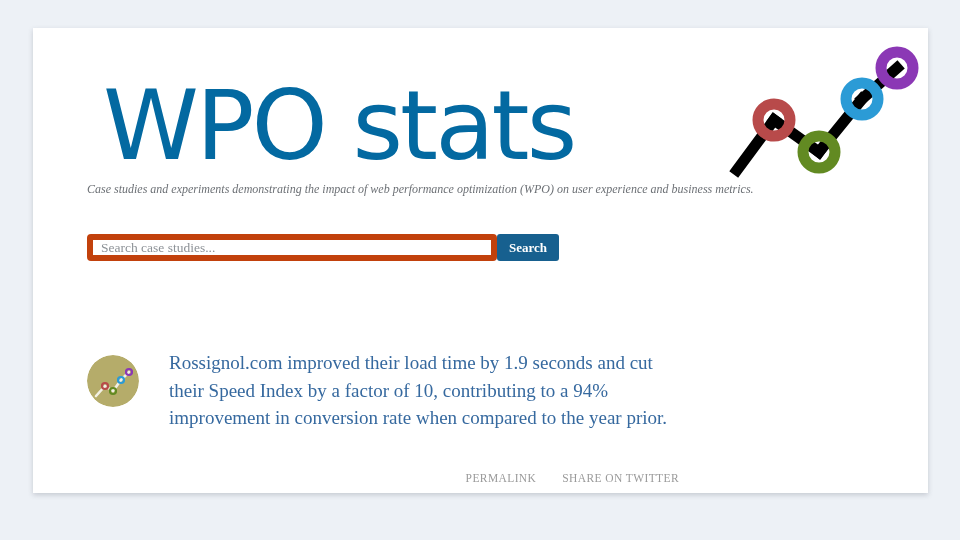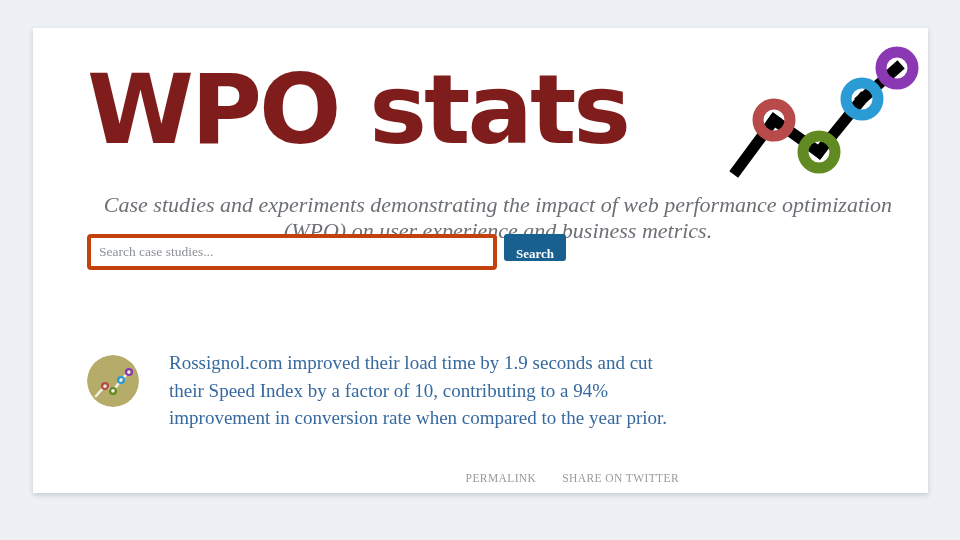--- a/index.html
+++ b/index.html
@@ -39,27 +39,27 @@
     position: absolute;
     left: 0;
     top: 16px;
     width: 800px;
     height: 132px;
   }
   .wordmark {
     position: absolute;
     left: 0;
     top: 0;
-    margin: 0;
+    margin: 16px;
     font-family: "DejaVu Sans", sans-serif;
-    font-weight: 700;
+    font-weight: 400;
     font-size: 97px;
     line-height: 132px;
     letter-spacing: -3px;
-    color: #7f1d1d;
+    color: #0369a1;
     white-space: nowrap;
   }
   .logo-mark {
     position: absolute;
     left: 642px;
     top: 4px;
     width: 180px;
     height: 128px;
   }
   .logo-mark svg {
@@ -68,60 +68,59 @@
     height: 128px;
     overflow: visible;
   }
 
   
   .tagline {
     position: absolute;
     left: 0;
     top: 148px;
     width: 790px;
-    margin: 16px;
+    margin: 0;
     font-family: "Liberation Serif", serif;
     font-style: italic;
-    font-size: 22px;
+    font-size: 12px;
     line-height: 26px;
     color: #6c7075;
-    text-align: center;
   }
 
   
   .search-row {
     position: absolute;
     left: 0;
     top: 206px;
     display: flex;
     align-items: stretch;
   }
   .search-input {
     width: 410px;
-    height: 36px;
+    height: 27px;
     box-sizing: border-box;
     padding: 0 8px;
-    border: 4px solid #c2410c;
+    border: 6px solid #c2410c;
     border-radius: 4px;
     background: #ffffff;
     font-family: "Liberation Serif", serif;
     font-size: 13.5px;
     color: #32373c;
     outline: none;
   }
   .search-input::placeholder {
     color: #8d9297;
     opacity: 1;
   }
   .search-button {
-    margin-left: 7px;
+    margin-left: 0;
     min-width: 62px;
     height: 27px;
     box-sizing: border-box;
-    padding: 6px 11px;
+    padding: 0 11px;
     border: none;
     border-radius: 3px;
     background: #17608f;
     color: #ffffff;
     font-family: "Liberation Serif", serif;
     font-weight: 700;
     font-size: 13px;
     line-height: 27px;
     cursor: pointer;
     text-align: center;

